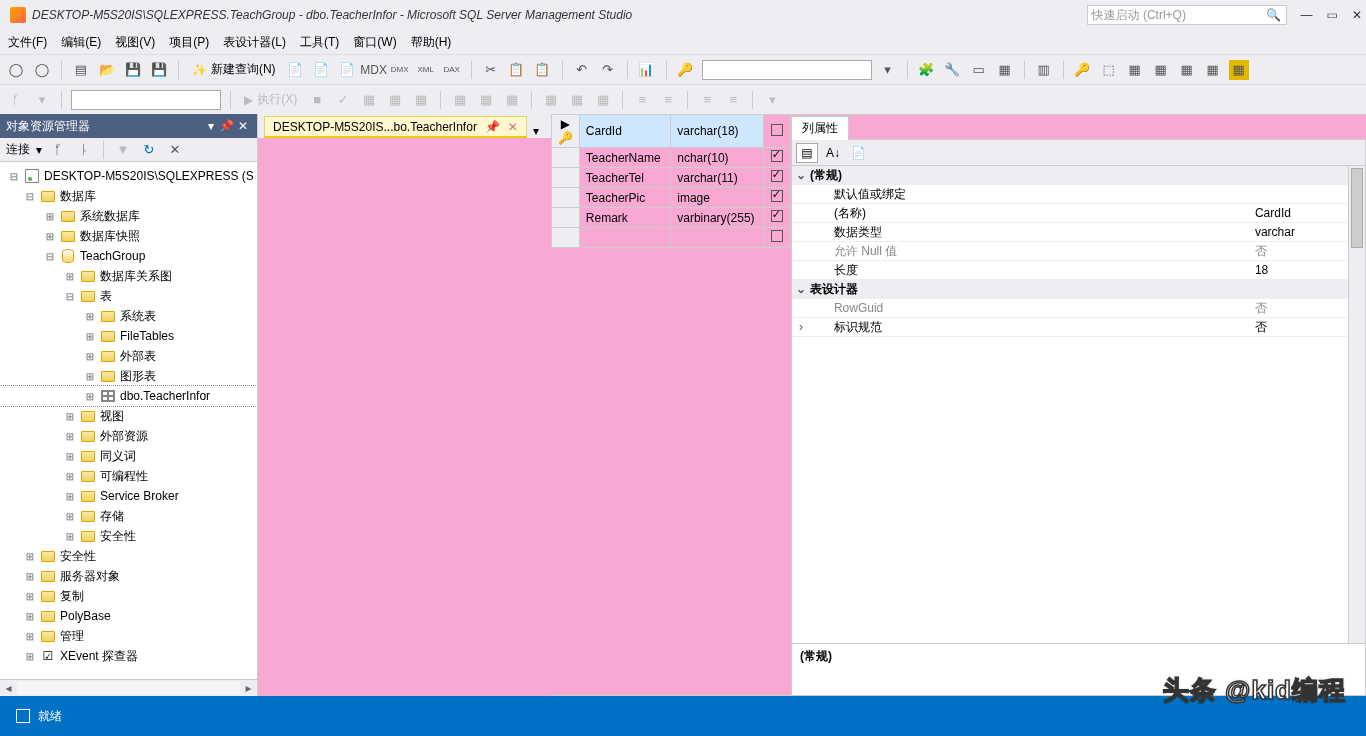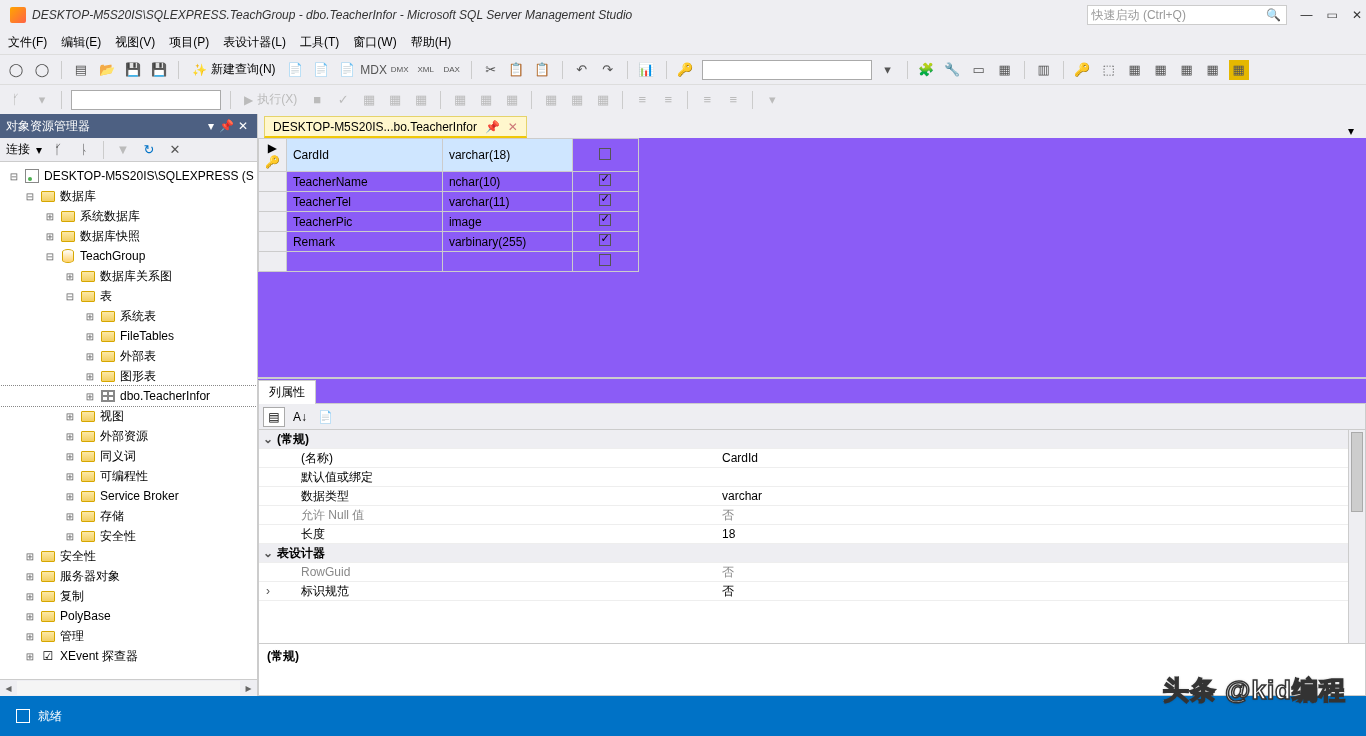--- a/index.html
+++ b/index.html
@@ -31,21 +31,21 @@
 .db-ico { width: 12px; height: 14px; background: linear-gradient(#fff,#ffd26b); border: 1px solid #d6a700; border-radius: 6px/3px; }
 .server-ico { width: 14px; height: 14px; background: #fff; border: 1px solid #888; position: relative; }
 .server-ico::after { content:""; position:absolute; bottom:1px; left:2px; width:4px; height:4px; background:#4caf50; border-radius:50%; }
 .table-ico { width: 14px; height: 12px; background: #fff; border: 1px solid #888; display: grid; grid-template-columns: 1fr 1fr; grid-template-rows: 1fr 1fr; }
 .table-ico div { border: 0.5px solid #888; }
 .tree-row.sel { background: #fff; outline: 1px dotted #888; }
 .sidebar-bottom-scroll { height: 17px; background: #eeeef2; border-top: 1px solid #ccc; display:flex; align-items:center; }
 .sidebar-bottom-scroll .arrow { width: 17px; text-align:center; color:#666; }
 .sidebar-bottom-scroll .track { flex:1; background:#f5f5f5; height:14px; }
 
-.content { flex: 1; display: flex; flex-direction: column; background: #8b5cf6; }
+.content { flex: 1; display: flex; flex-direction: row; background: #f9a8d4; }
 .doc-tabs { height: 24px; background: #eeeef2; display: flex; align-items: flex-end; padding: 0 6px; }
 .doc-tab { height: 22px; background: #fff7cd; border: 1px solid #e5d36b; border-bottom: 2px solid #f0c808; padding: 0 8px; display: flex; align-items: center; gap: 8px; }
 .doc-tab .x { color: #c77; cursor: pointer; }
 .doc-tabs .spacer { flex:1; }
 .doc-tabs .drop { padding: 0 6px; cursor:pointer; }
 
 .designer { flex: 0 0 240px; overflow: auto; border-bottom: 1px solid #ccc; }
 .grid { border-collapse: collapse; }
 .grid th, .grid td { border: 1px solid #ccc; padding: 2px 6px; height: 20px; text-align: left; font-weight: normal; }
 .grid th { background: #eeeef2; text-align: center; }
@@ -463,27 +463,27 @@
         <span class="pbtn">📄</span>
       </div>
       <div class="prop-grid">
         <div class="prop-row cat">
             <span class="pexpcol">⌄</span>
             <span class="pname">(常规)</span>
             <span class="pval"></span>
           </div>
         <div class="prop-row">
             <span class="pexpcol"></span>
+            <span class="pname indent">默认值或绑定</span>
+            <span class="pval"></span>
+          </div>
+        <div class="prop-row">
+            <span class="pexpcol"></span>
             <span class="pname indent">(名称)</span>
             <span class="pval">CardId</span>
-          </div>
-        <div class="prop-row">
-            <span class="pexpcol"></span>
-            <span class="pname indent">默认值或绑定</span>
-            <span class="pval"></span>
           </div>
         <div class="prop-row">
             <span class="pexpcol"></span>
             <span class="pname indent">数据类型</span>
             <span class="pval">varchar</span>
           </div>
         <div class="prop-row ro">
             <span class="pexpcol"></span>
             <span class="pname indent">允许 Null 值</span>
             <span class="pval">否</span>

